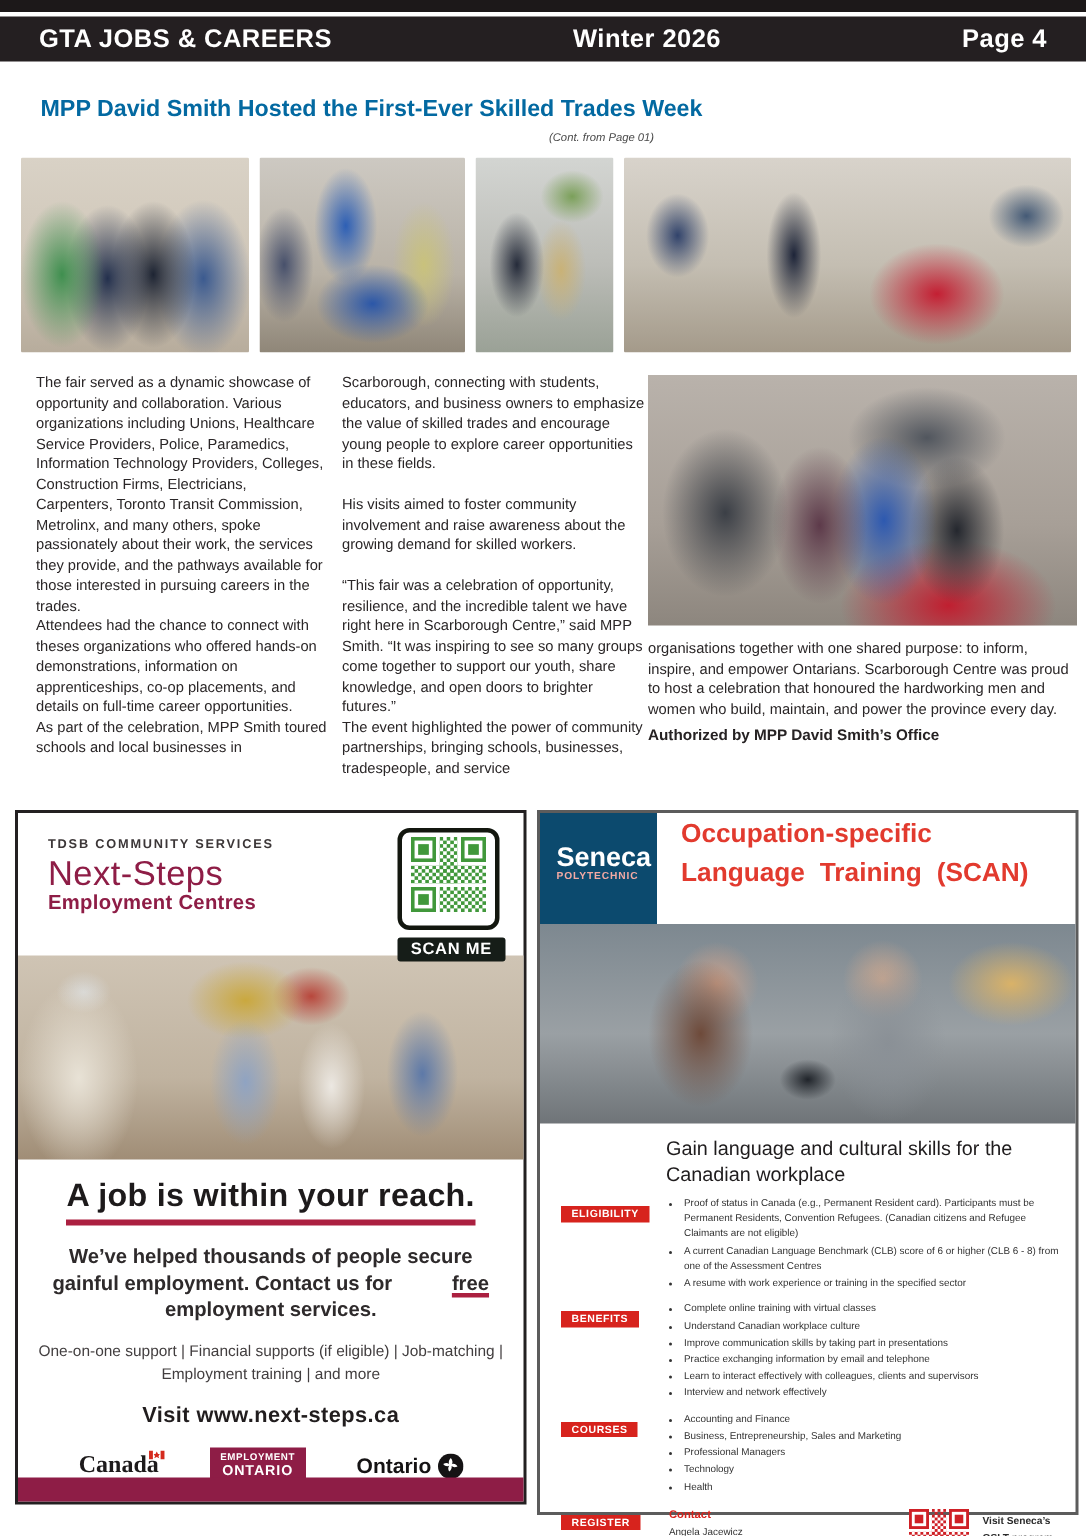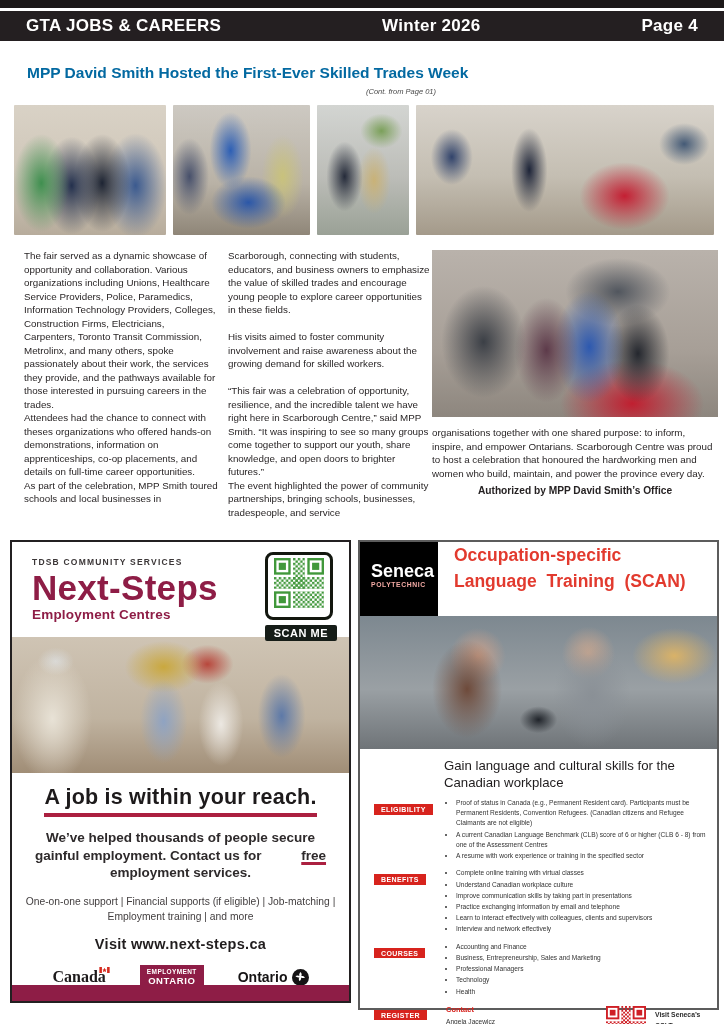--- a/index.html
+++ b/index.html
@@ -48,28 +48,28 @@
   .col3wrap{position:absolute;left:432px;top:250px;width:286px;}
   .col3photo{width:286px;height:167px;background:
        radial-gradient(60px 80px at 18% 55%,#3b3f46 0%,transparent 70%),
        radial-gradient(45px 75px at 40% 60%,#5d3a4a 0%,transparent 70%),
        radial-gradient(50px 80px at 55% 58%,#2d59b0 0%,transparent 70%),
        radial-gradient(45px 70px at 72% 62%,#24272e 0%,transparent 70%),
        radial-gradient(90px 55px at 70% 92%,#c01f30 0%,transparent 80%),
        radial-gradient(70px 45px at 65% 25%,#51565e 0%,transparent 75%),
        linear-gradient(180deg,#b9b2ab 0%,#a79f97 60%,#8d867e 100%);}
   .col3text{margin-top:9px;font-size:9.8px;line-height:1.38;color:#2a2627;}
-  .byline{margin-top:5px;text-align:center;font-size:10.2px;font-weight:600;color:#262223;}
+  .byline{margin-top:5px;text-align:left;font-size:10.2px;font-weight:600;color:#262223;}
 
   
   .ad-ns{position:absolute;left:10px;top:540px;width:341px;height:463px;border:2px solid #232021;
          box-sizing:border-box;background:#fff;}
   .ns-header{position:relative;height:95px;padding:15px 0 0 20px;box-sizing:border-box;}
   .ns-eyebrow{font-size:8.5px;font-weight:700;letter-spacing:1.2px;color:#3c3738;}
-  .ns-brand{font-size:35px;font-weight:700;color:#8e1d46;line-height:1.05;margin-top:3px;letter-spacing:.3px;}
+  .ns-brand{font-size:23px;font-weight:400;color:#8e1d46;line-height:1.05;margin-top:3px;letter-spacing:.3px;}
   .ns-brand-sub{font-size:13.5px;font-weight:800;color:#8e1d46;letter-spacing:.2px;}
   .ns-qr{position:absolute;top:10px;right:12px;text-align:center;z-index:3;}
   .ns-qr-frame{width:56px;height:56px;background:#fff;border:3px solid #13170f;border-radius:8px;
                padding:3px;display:block;}
   .ns-scanme{display:inline-block;margin-top:5px;background:#161d18;color:#fff;font-size:11px;font-weight:700;
              padding:2px 9px;border-radius:2px;letter-spacing:.5px;}
   .ns-photo{height:136px;background:
        radial-gradient(55px 90px at 12% 60%,#e8e2d6 0%,transparent 72%),
        radial-gradient(26px 20px at 13% 18%,#d8d8d6 0%,transparent 70%),
        radial-gradient(34px 60px at 45% 62%,#8fa3c2 0%,transparent 70%),
@@ -91,21 +91,21 @@
   .logo-eo{background:#8e1d46;color:#fff;text-align:center;padding:3px 7px;line-height:1.1;}
   .logo-eo .l1{font-size:6.5px;font-weight:800;letter-spacing:.4px;}
   .logo-eo .l2{font-size:9.5px;font-weight:800;letter-spacing:.6px;}
   .logo-ont{display:flex;align-items:center;gap:4px;font-size:14px;font-weight:800;color:#151314;}
   .ns-footbar{position:absolute;left:0;right:0;bottom:0;height:16px;background:#8e1d46;}
 
   
   .ad-os{position:absolute;left:358px;top:540px;width:361px;height:470px;border:2px solid #5c5c5c;
          box-sizing:border-box;background:#fff;}
   .os-header{position:relative;height:74px;}
-  .os-senecabox{position:absolute;left:0;top:0;width:78px;height:74px;background:#000000;color:#fff;
+  .os-senecabox{position:absolute;left:0;top:0;width:78px;height:74px;background:#0c4a6e;color:#fff;
                 padding:20px 0 0 11px;box-sizing:border-box;}
   .os-seneca{font-size:18px;font-weight:800;line-height:1;}
   .os-poly{font-size:6.8px;font-weight:700;color:#f3aaa4;letter-spacing:.6px;margin-top:1px;}
   .os-title{margin-left:94px;color:#e23a2e;font-size:17.5px;font-weight:800;line-height:1.5;}
   .os-title .l2{word-spacing:5px;}
   .os-photo{height:133px;background:
        radial-gradient(50px 70px at 30% 55%,#6e4a3a 0%,transparent 70%),
        radial-gradient(40px 40px at 33% 30%,#caa08a 0%,transparent 70%),
        radial-gradient(55px 75px at 65% 60%,#8a9096 0%,transparent 70%),
        radial-gradient(38px 38px at 64% 28%,#c8a68f 0%,transparent 70%),

